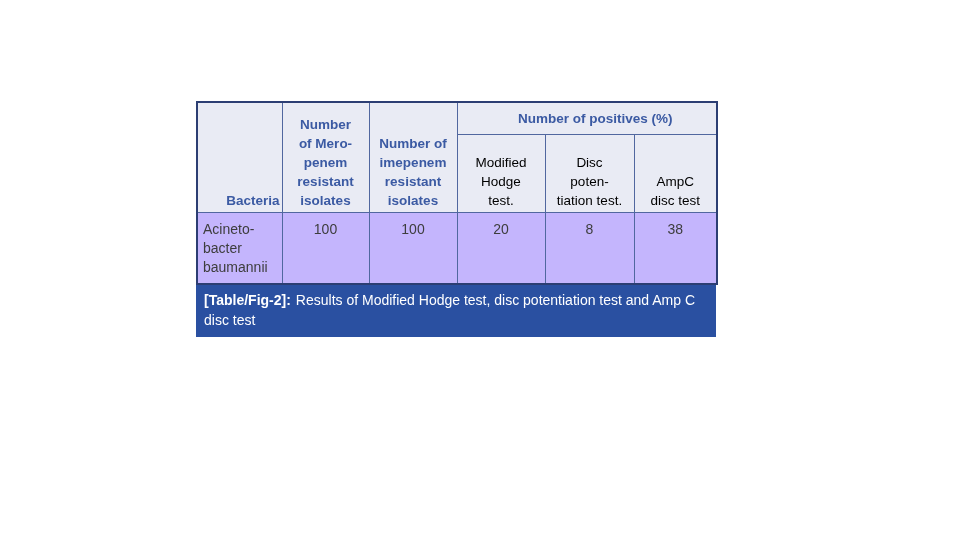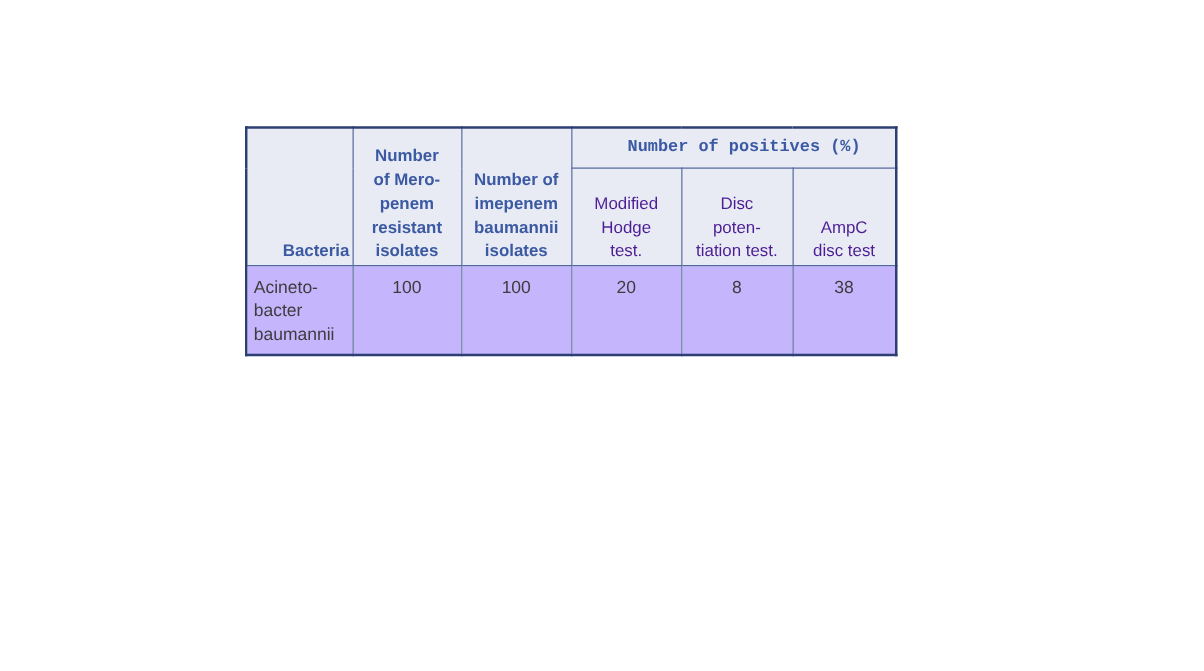--- a/index.html
+++ b/index.html
@@ -41,29 +41,28 @@
     line-height: 19px;
     vertical-align: bottom;
     text-align: center;
     white-space: pre-line;
     padding: 3px 2px 2px 2px;
   }
   th.h.group {
     vertical-align: middle;
     height: 24px;
     padding: 3px 2px 4px 19px;
-    font-family: Liberation Mono, monospace;
   }
   th.h.bacteria {
     text-align: right;
     padding-left: 5px;
   }
   th.h.sub {
     font-weight: normal;
-    color: #4c1d95;
+    color: #000000;
     height: 72px;
   }
   tr.header-main th { height: 102px; }
   td.d {
     background: #c4b5fd;
     color: #3d3d3d;
     font-size: 14px;
     line-height: 19px;
     vertical-align: top;
     text-align: center;
@@ -102,21 +101,21 @@
       <thead>
         <tr class="header-main">
           <th class="h bacteria" rowspan="2">Bacteria</th>
           <th class="h" rowspan="2">Number
 of Mero-
 penem
 resistant
 isolates</th>
           <th class="h" rowspan="2">Number of
 imepenem
-baumannii
+resistant
 isolates</th>
           <th class="h group" colspan="3">Number of positives (%)</th>
         </tr>
         <tr>
           <th class="h sub">Modified
 Hodge
 test.</th>
           <th class="h sub">Disc
 poten-
 tiation test.</th>
@@ -130,14 +129,17 @@
 bacter
 baumannii</td>
           <td class="d">100</td>
           <td class="d">100</td>
           <td class="d">20</td>
           <td class="d">8</td>
           <td class="d">38</td>
         </tr>
       </tbody>
     </table>
+    <div class="caption">
+      <strong>[Table/Fig-2]:</strong><span>Results of Modified Hodge test, disc potentiation test and Amp C disc test</span>
+    </div>
   </div>
 </div>
 
 </body></html>

